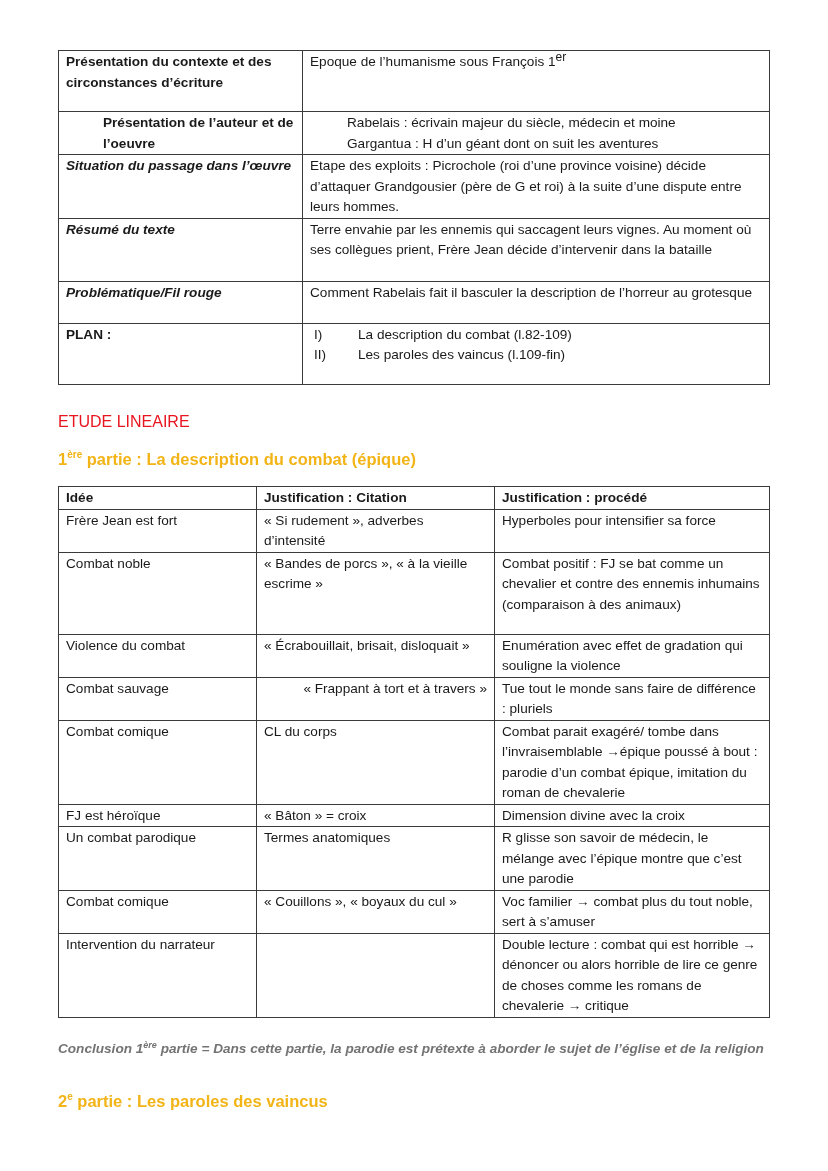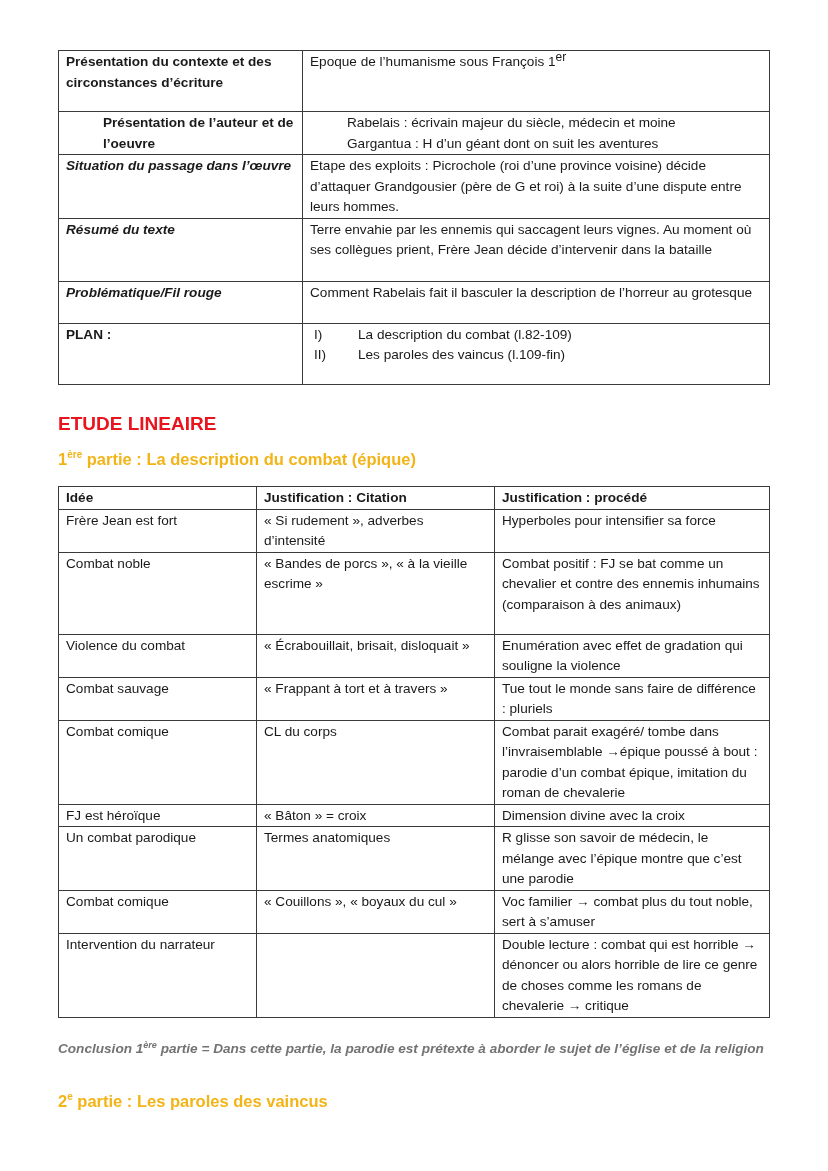--- a/index.html
+++ b/index.html
@@ -33,21 +33,21 @@
   #intro-table tr.r4 td { height: 61px; }
   #intro-table tr.r5 td { height: 40px; }
   #intro-table tr.r6 td { height: 59px; }
 
   .plan-item { display: flex; }
   .plan-num { width: 48px; padding-left: 4px; box-sizing: border-box; }
 
   
   .h-red {
     position: absolute; left: 50px; top: 413px;
-    color: #e8141e; font-weight: bold; font-size: 19px;
+    color: #e8141e; font-weight: normal; font-size: 16px;
   }
   .h-gold {
     position: absolute; left: 50px;
     color: #f2b416; font-weight: bold; font-size: 16.5px;
   }
   .h-gold sup { font-size: 10px; vertical-align: 7px; }
   #part1-heading { top: 450px; }
   #part2-heading { top: 1092px; }
 
   
@@ -142,21 +142,21 @@
           <td style="height: 80px;">« Bandes de porcs », « à la vieille escrime »</td>
           <td style="height: 80px;">Combat positif : FJ se bat comme un chevalier et contre des ennemis inhumains (comparaison à des animaux)</td>
         </tr>
         <tr>
           <td style="height: 40px;">Violence du combat</td>
           <td style="height: 40px;">« Écrabouillait, brisait, disloquait »</td>
           <td style="height: 40px;">Enumération avec effet de gradation qui souligne la violence</td>
         </tr>
         <tr>
           <td style="height: 39px;">Combat sauvage</td>
-          <td style="height: 39px;">« Frappant à tort et à travers »</td>
+          <td style="height: 39px; text-align: right;">« Frappant à tort et à travers »</td>
           <td style="height: 39px;">Tue tout le monde sans faire de différence : pluriels</td>
         </tr>
         <tr>
           <td style="height: 80px;">Combat comique</td>
           <td style="height: 80px;">CL du corps</td>
           <td style="height: 80px;">Combat parait exagéré/ tombe dans l’invraisemblable →épique poussé à bout : parodie d’un combat épique, imitation du roman de chevalerie</td>
         </tr>
         <tr>
           <td style="height: 19px;">FJ est héroïque</td>
           <td style="height: 19px;">« Bâton » = croix</td>

